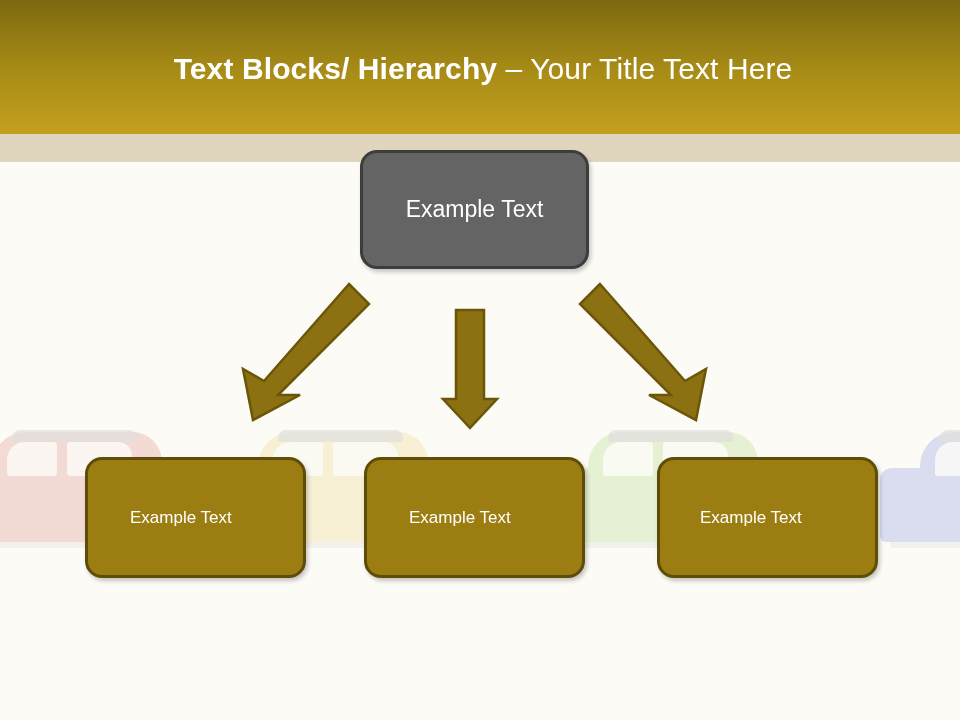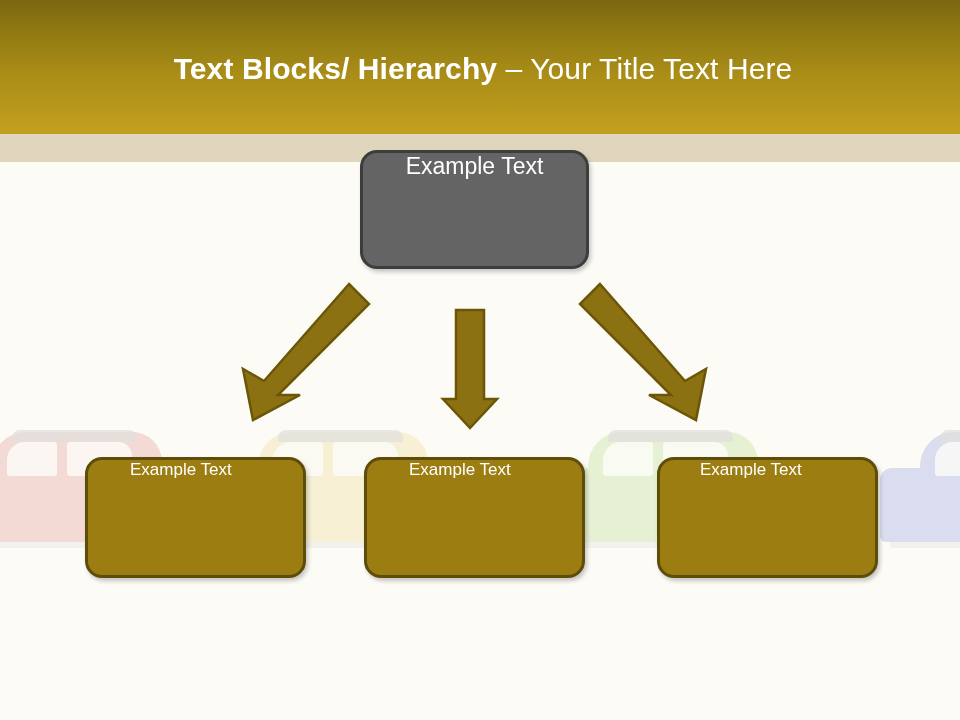--- a/index.html
+++ b/index.html
@@ -112,21 +112,21 @@
   .car-grn  { left: 548px;  width: 250px; }
   .car-grn  .body, .car-grn  .cabin { background: #c6e0a0; }
   .car-blu  { left: 880px;  width: 250px; }
   .car-blu  .body, .car-blu  .cabin { background: #a8aee6; }
 
   
   .node {
     position: absolute;
     box-sizing: border-box;
     display: flex;
-    align-items: flex-start;
+    align-items: center;
     color: #ffffff;
     border-radius: 17px;
   }
   .node-top {
     left: 360px; top: 150px;
     width: 229px; height: 119px;
     background: #646464;
     border: 3px solid #3d3d3d;
     font-size: 23px;
     justify-content: center;

